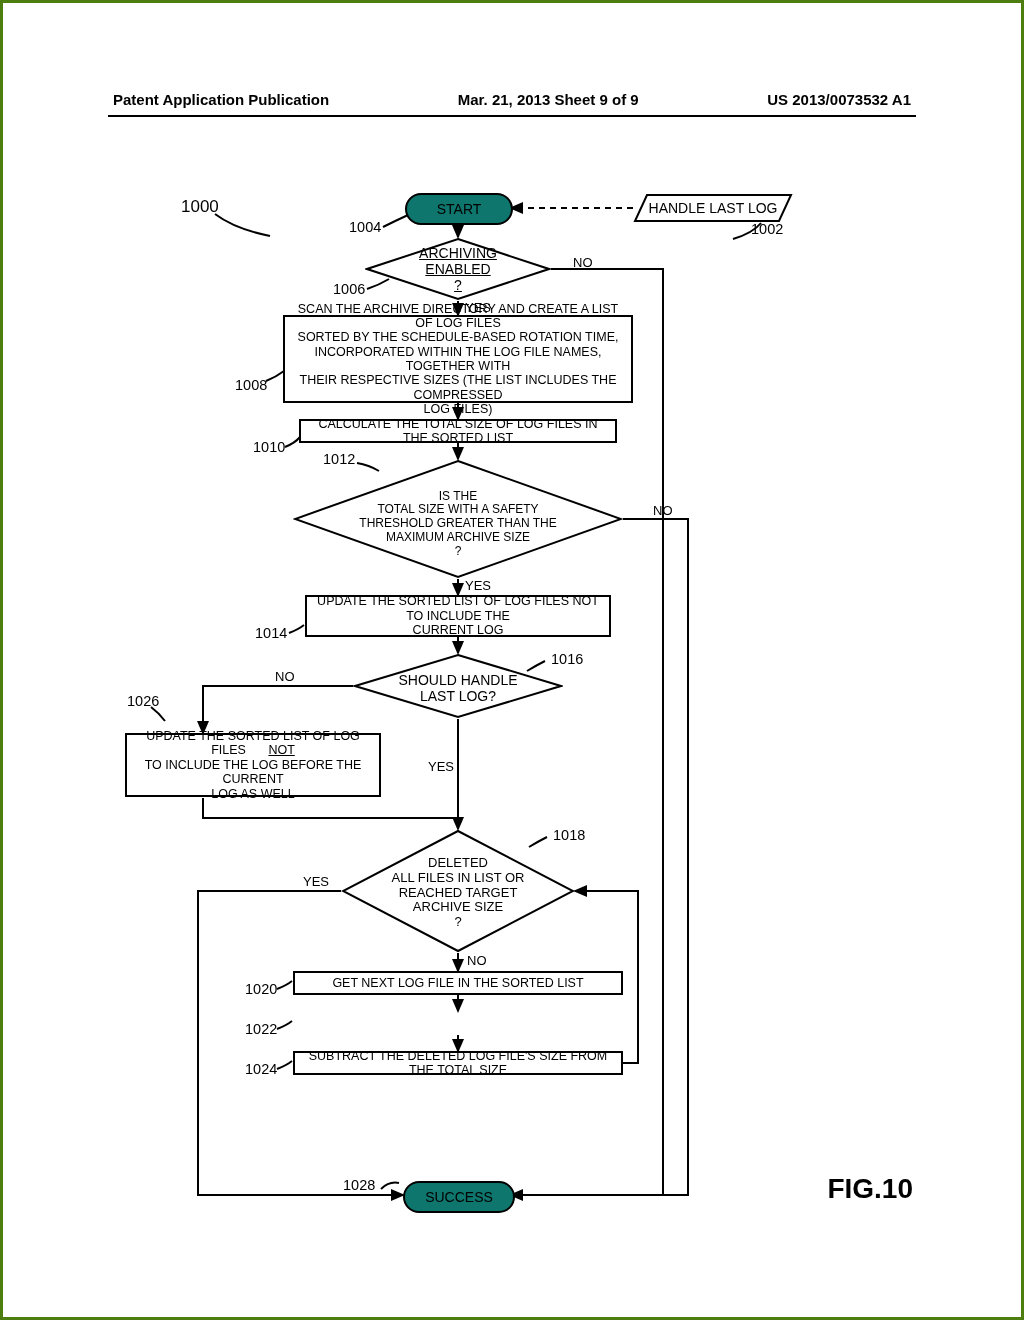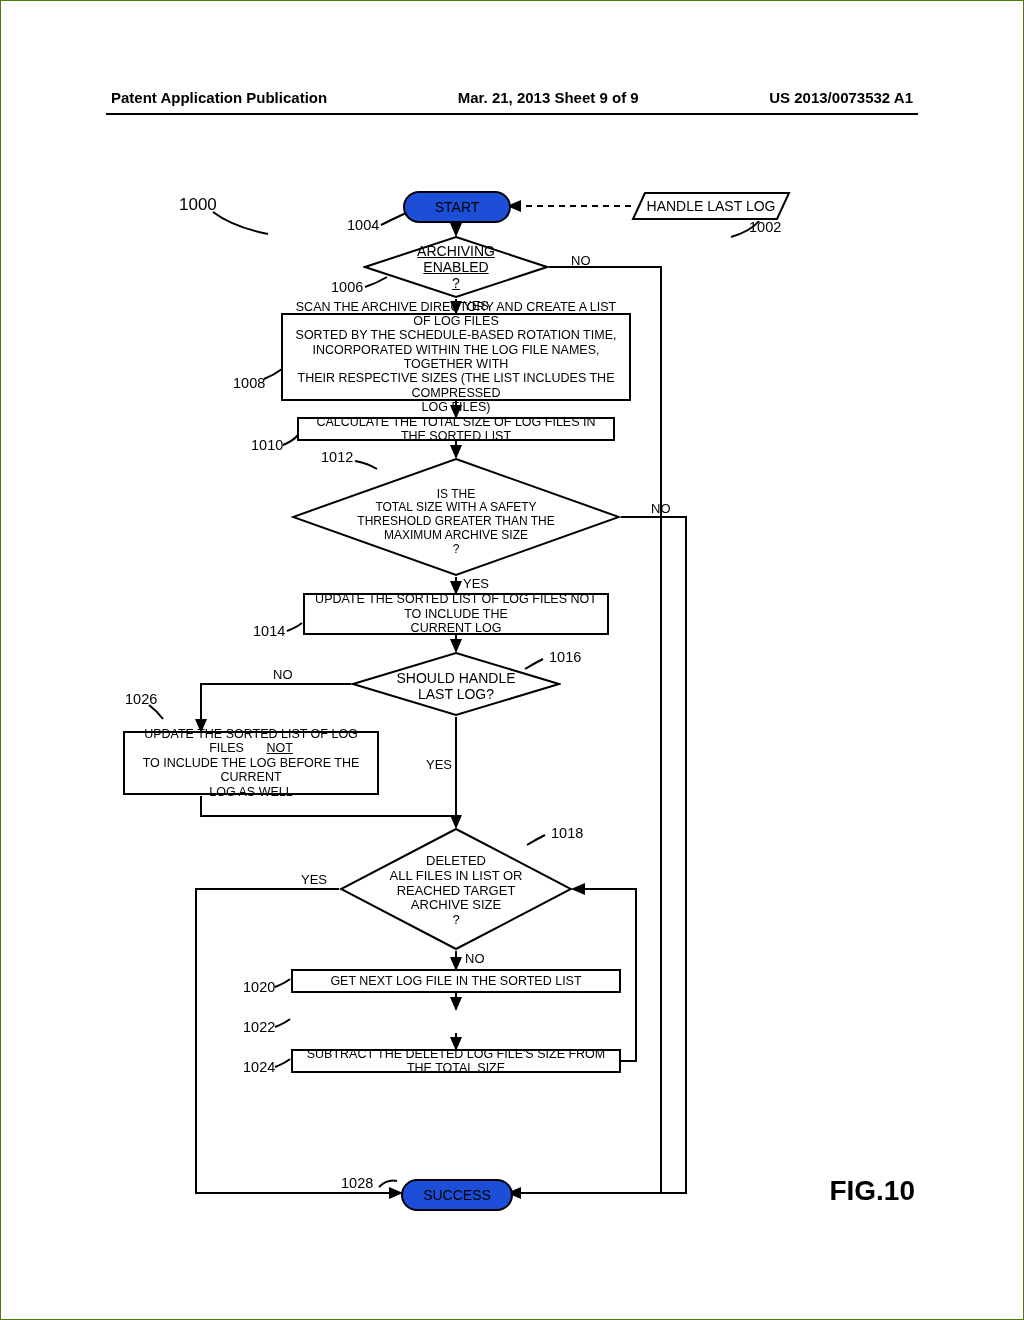--- a/index.html
+++ b/index.html
@@ -8,21 +8,21 @@
     padding: 0;
     width: 1024px;
     background: #fff;
     color: #000;
   }
   .page {
     width: 1024px;
     height: 1320px;
     position: relative;
     box-sizing: border-box;
-    border: 1px solid #4d7c0f;
+    border: 3px solid #4d7c0f;
     background: #fff;
   }
   .header {
     position: absolute;
     top: 88px;
     left: 0;
     right: 0;
     padding: 0 110px;
     display: flex;
     justify-content: space-between;
@@ -60,21 +60,21 @@
 
   
   .term { 
     position: absolute;
     border: 2px solid #000;
     border-radius: 999px;
     display: flex;
     align-items: center;
     justify-content: center;
     font-size: 14px;
-    background: #1d4ed8;
+    background: #0f766e;
     text-align: center;
   }
   .proc {
     position: absolute;
     border: 2px solid #000;
     display: flex;
     align-items: center;
     justify-content: center;
     font-size: 14px;
     background: #fff;

